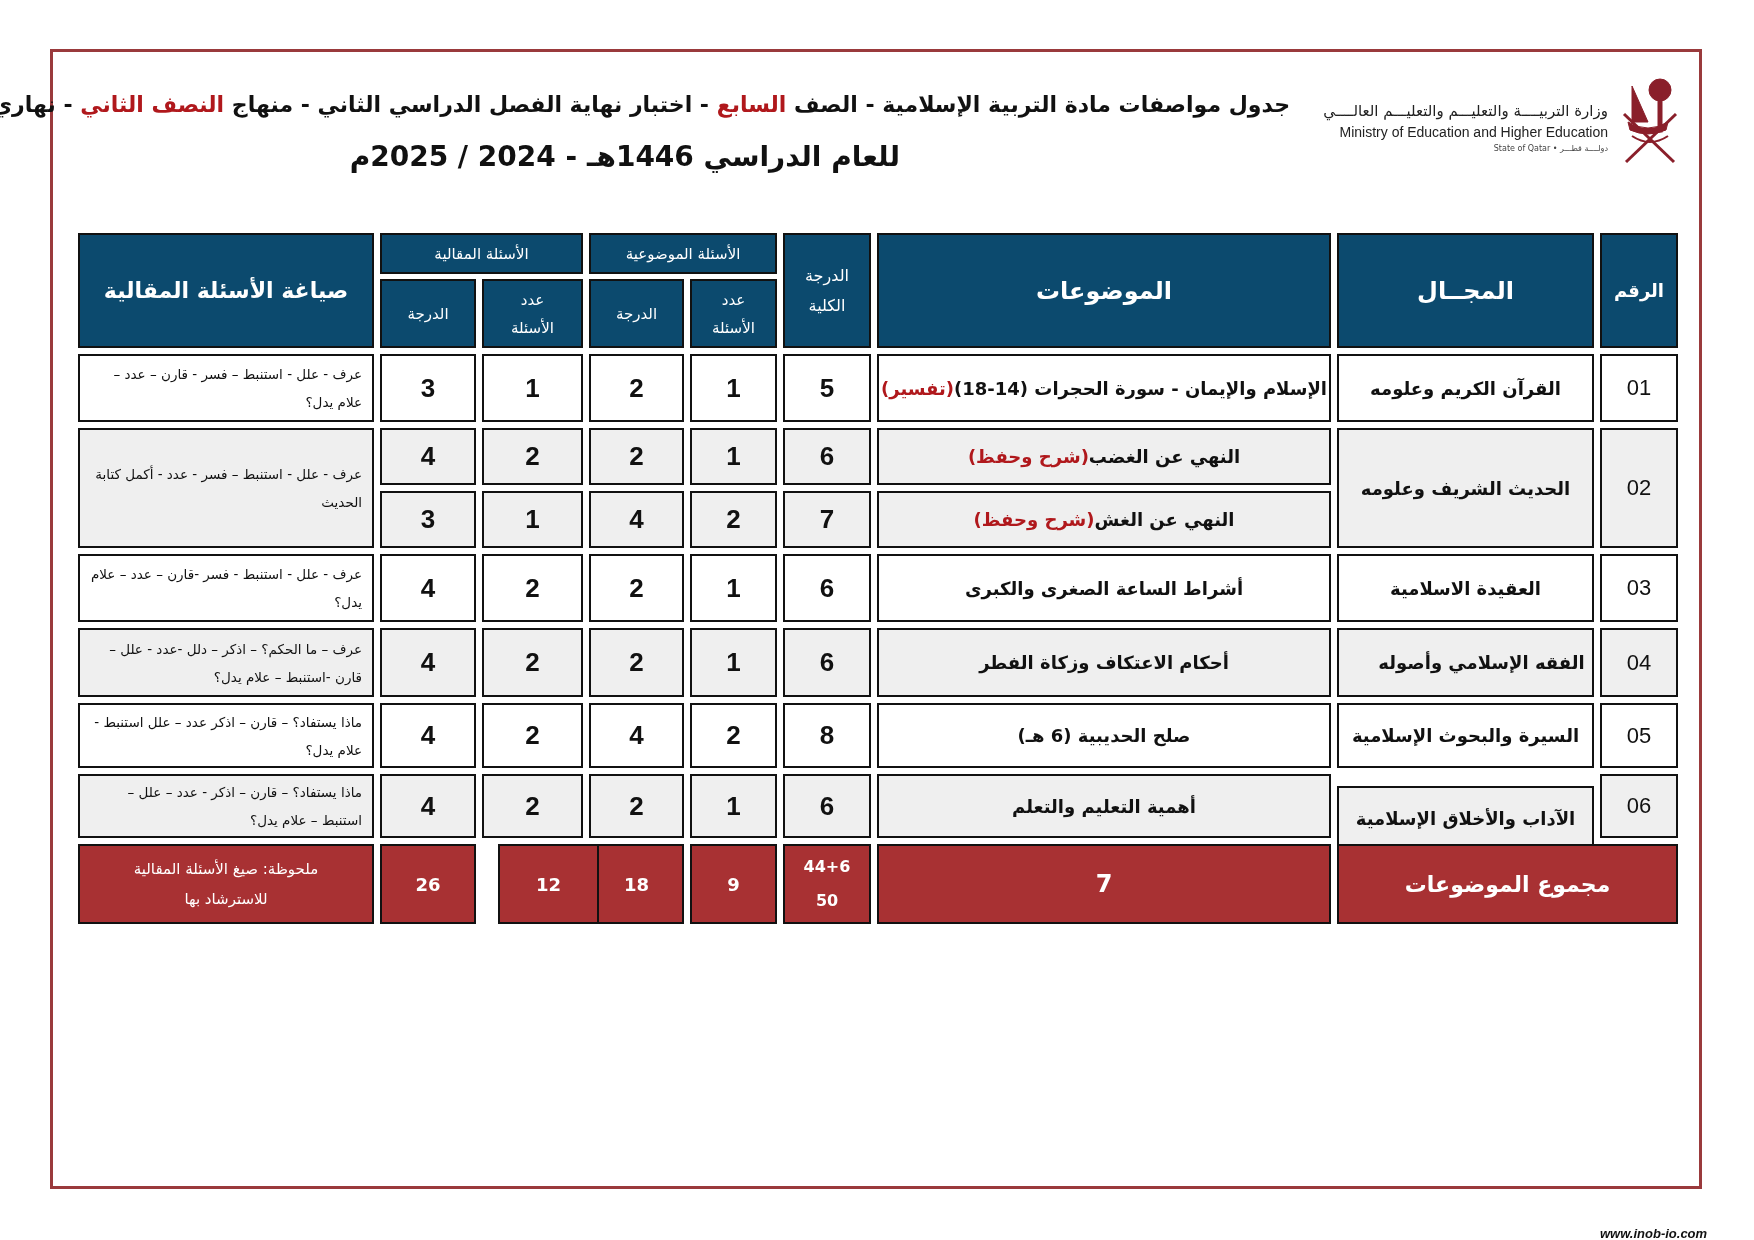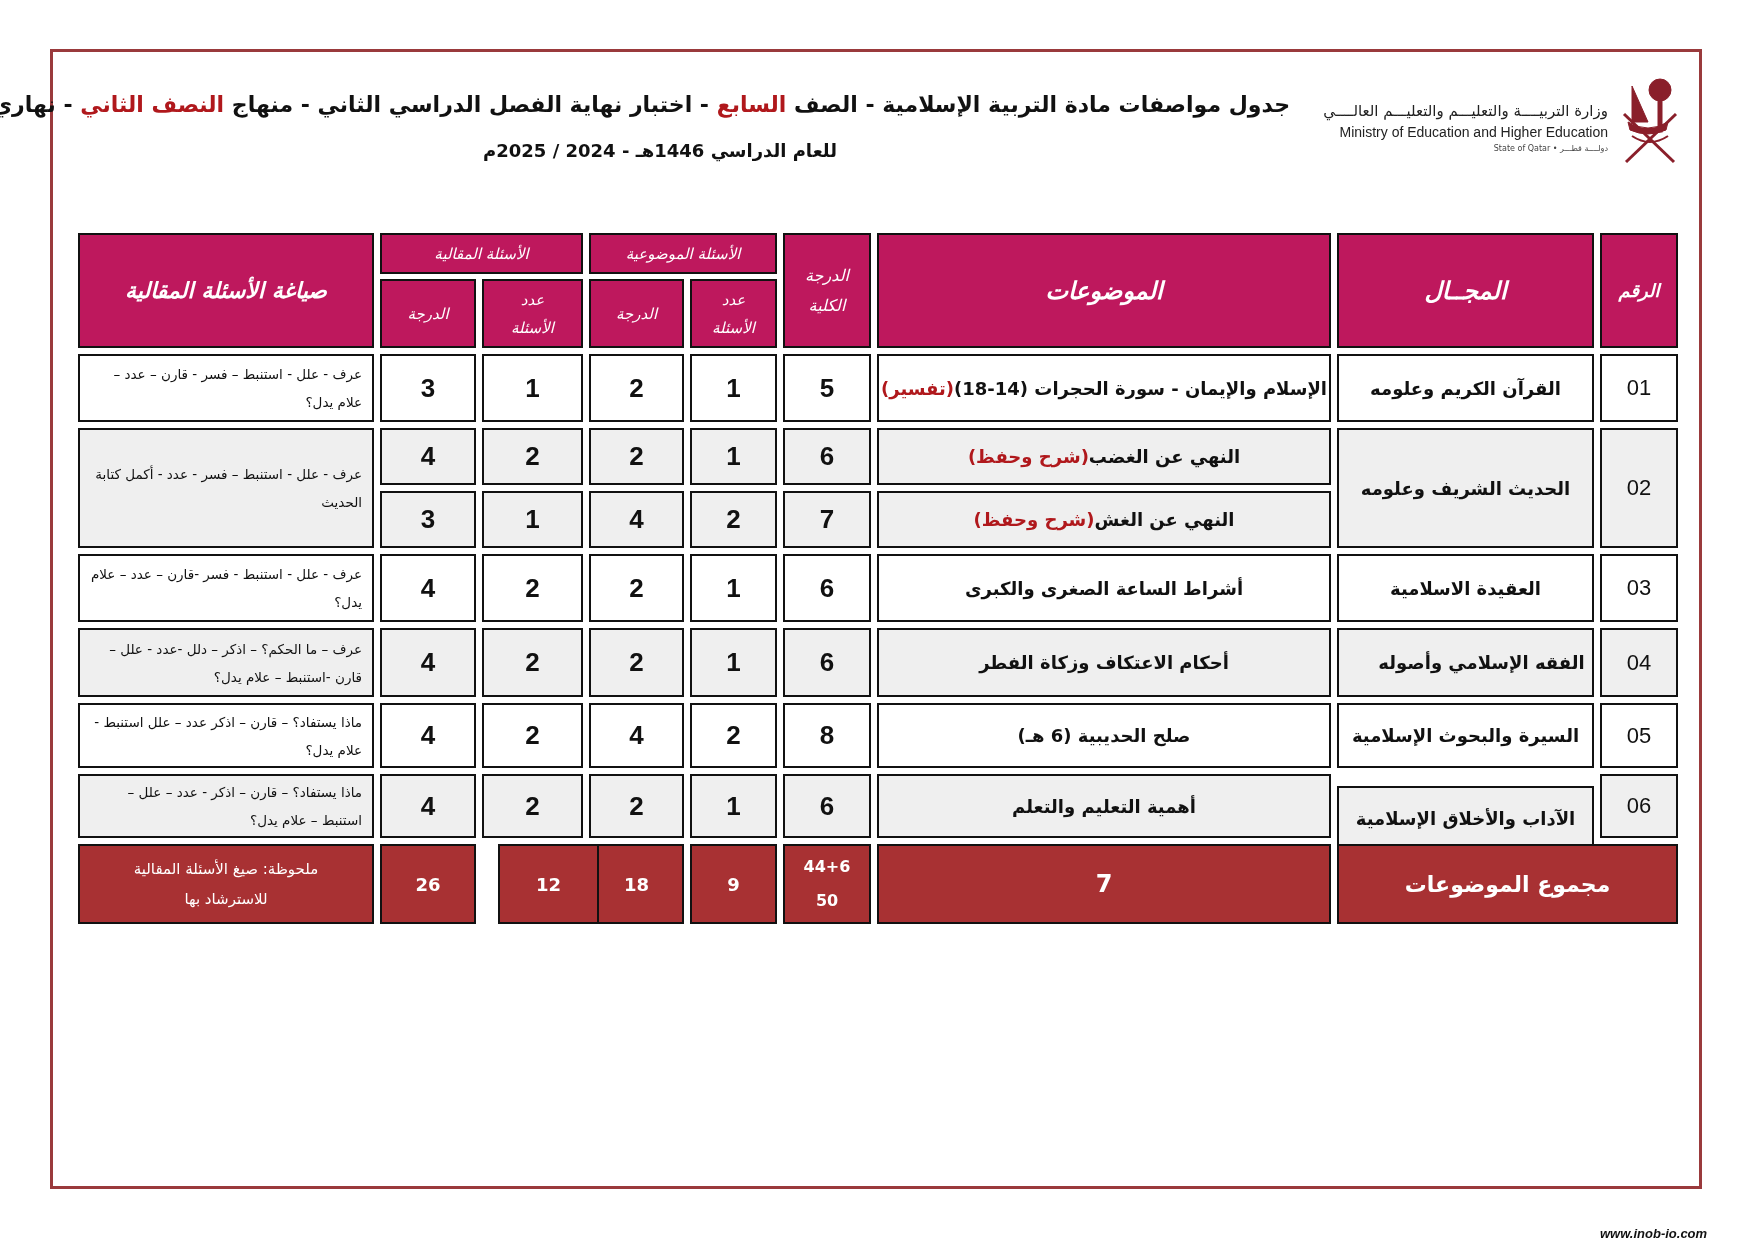--- a/index.html
+++ b/index.html
@@ -9,24 +9,24 @@
            border:3px solid #9a3a3c; box-sizing:border-box; }
   .logo { position:absolute; left:1330px; top:74px; width:360px; height:92px; }
   .logo-emblem { position:absolute; right:8px; top:0; width:64px; height:90px; }
   .logo-text-ar { position:absolute; right:82px; top:28px; font-size:15px; color:#222; direction:rtl; white-space:nowrap; }
   .logo-text-en { position:absolute; right:82px; top:50px; font-size:14px; color:#222; white-space:nowrap; font-family:"Liberation Sans", sans-serif; }
   .logo-text-sm { position:absolute; right:82px; top:70px; font-size:8px; color:#444; white-space:nowrap; }
   .title { position:absolute; left:120px; top:92px; width:1170px; direction:rtl; text-align:right;
            font-size:22px; font-weight:bold; color:#111; white-space:nowrap; }
   .title .red { color:#b0181c; }
   .subtitle { position:absolute; left:420px; top:140px; width:480px; direction:rtl; text-align:center;
-              font-size:18px; font-weight:bold; color:#111; white-space:nowrap; }
+              font-size:28px; font-weight:bold; color:#111; white-space:nowrap; }
   .cell { position:absolute; box-sizing:border-box; border:2px solid #111; display:flex; align-items:center;
           justify-content:center; text-align:center; direction:rtl; }
-  .hdr { background:#be185d; color:#ffffff;font-style:italic; }
+  .hdr { background:#0c4a6e; color:#ffffff; }
   .hdr-big { font-size:24px; font-weight:bold; }
   .hdr-sm { font-size:15px; line-height:28px; }
   .w { background:#ffffff; color:#111; }
   .g { background:#efefef; color:#111; }
   .num { font-size:26px; font-weight:bold; font-family:"Liberation Sans Narrow","Liberation Sans", sans-serif; }
   .rnum { font-size:22px; font-family:"Liberation Sans", sans-serif; }
   .dom { font-size:18px; font-weight:bold; }
   .topic { font-size:18px; font-weight:bold; }
   .topic .red { color:#b0181c; }
   .fmt { font-size:13.5px; line-height:28px; text-align:right; justify-content:flex-start; padding:0 10px; }

